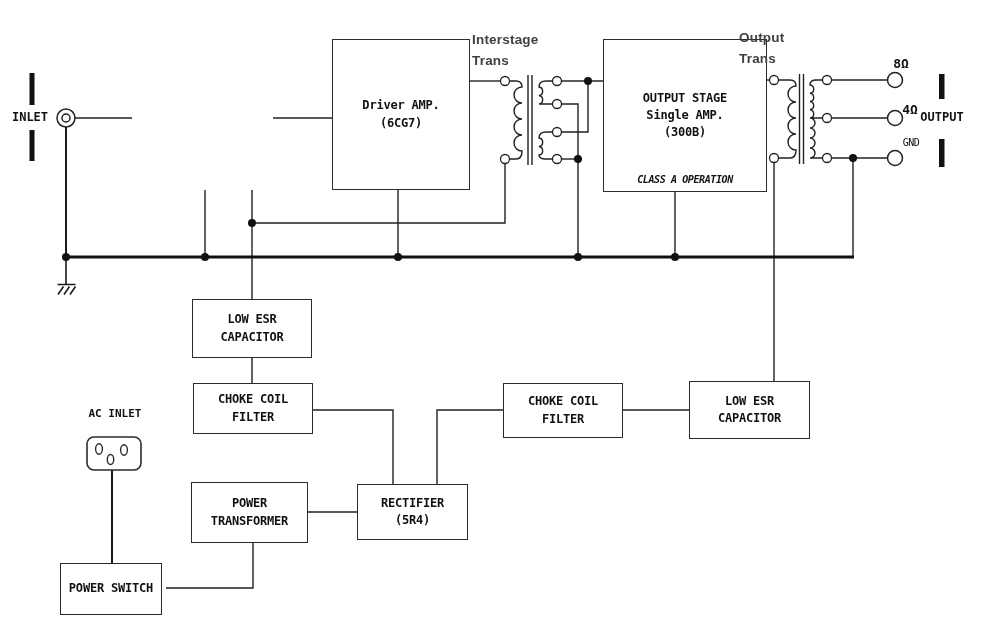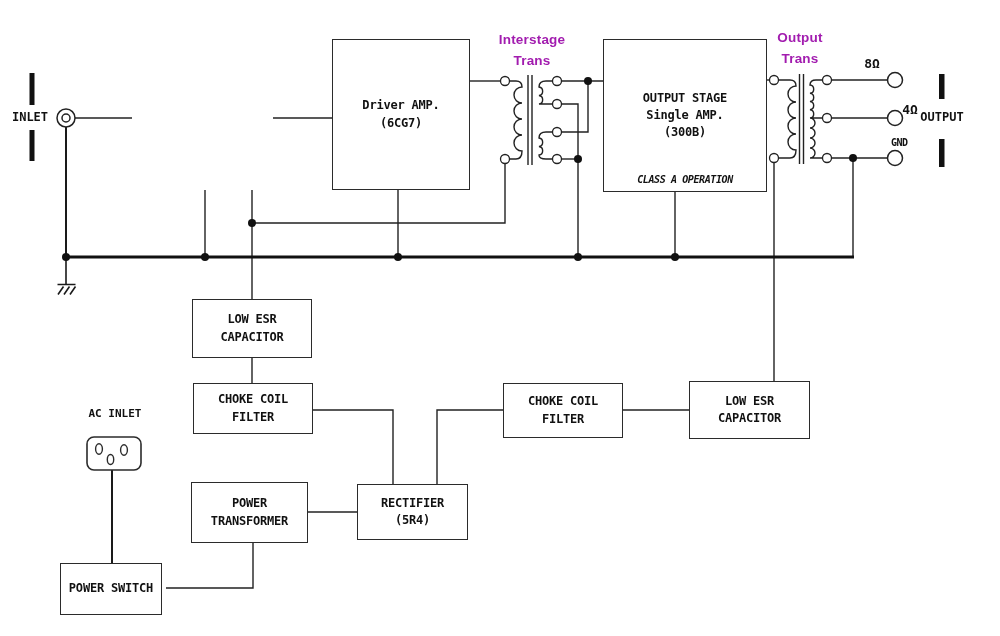--- a/index.html
+++ b/index.html
@@ -11,21 +11,21 @@
   .block{
     position:absolute;box-sizing:border-box;border:1.6px solid #2b2b2b;background:#fff;
     display:flex;flex-direction:column;align-items:center;justify-content:center;
     text-align:center;font-weight:bold;font-size:12px;line-height:1.42;letter-spacing:-0.2px;
   }
   .block span{display:block;white-space:nowrap;}
   .block .note{position:absolute;left:0;right:0;bottom:4px;font-size:10px;letter-spacing:-0.4px;font-style:italic;}
   .lbl{position:absolute;font-weight:bold;font-size:12px;white-space:nowrap;text-align:center;}
   .translabel{
     position:absolute;font-family:"Liberation Sans","DejaVu Sans",sans-serif;
-    font-weight:bold;color:#a21caf;font-size:13.5px;line-height:1.55;text-align:center;
+    font-weight:bold;color:#404040;font-size:13.5px;line-height:1.55;
     letter-spacing:0.2px;
   }
   .translabel span{display:block;}
   .tap{font-size:13px;}
   .tap-gnd{font-size:10px;letter-spacing:-0.5px;}
 </style>
 </head>
 <body>
 
 <div class="stage">
@@ -188,19 +188,19 @@
   <div class="translabel" style="left:472px;top:30px;width:120px">
     <span>Interstage</span>
     <span>Trans</span>
   </div>
 
   <div class="translabel" style="left:739px;top:28px;width:122px">
     <span>Output</span>
     <span>Trans</span>
   </div>
 
-  <div class="lbl tap" style="left:852px;top:56px;width:40px">8Ω</div>
+  <div class="lbl tap" style="left:881px;top:56px;width:40px">8Ω</div>
   <div class="lbl tap" style="left:890px;top:102px;width:40px">4Ω</div>
-  <div class="lbl tap-gnd" style="left:891px;top:137px;width:40px;position:absolute;font-weight:bold;text-align:left">GND</div>
+  <div class="lbl tap-gnd" style="left:891px;top:137px;width:40px;position:absolute;font-weight:normal;text-align:center">GND</div>
 
   <div class="lbl" style="left:86px;top:407px;width:58px;font-size:11px">AC INLET</div>
 
 </div>
 
 </body></html>

